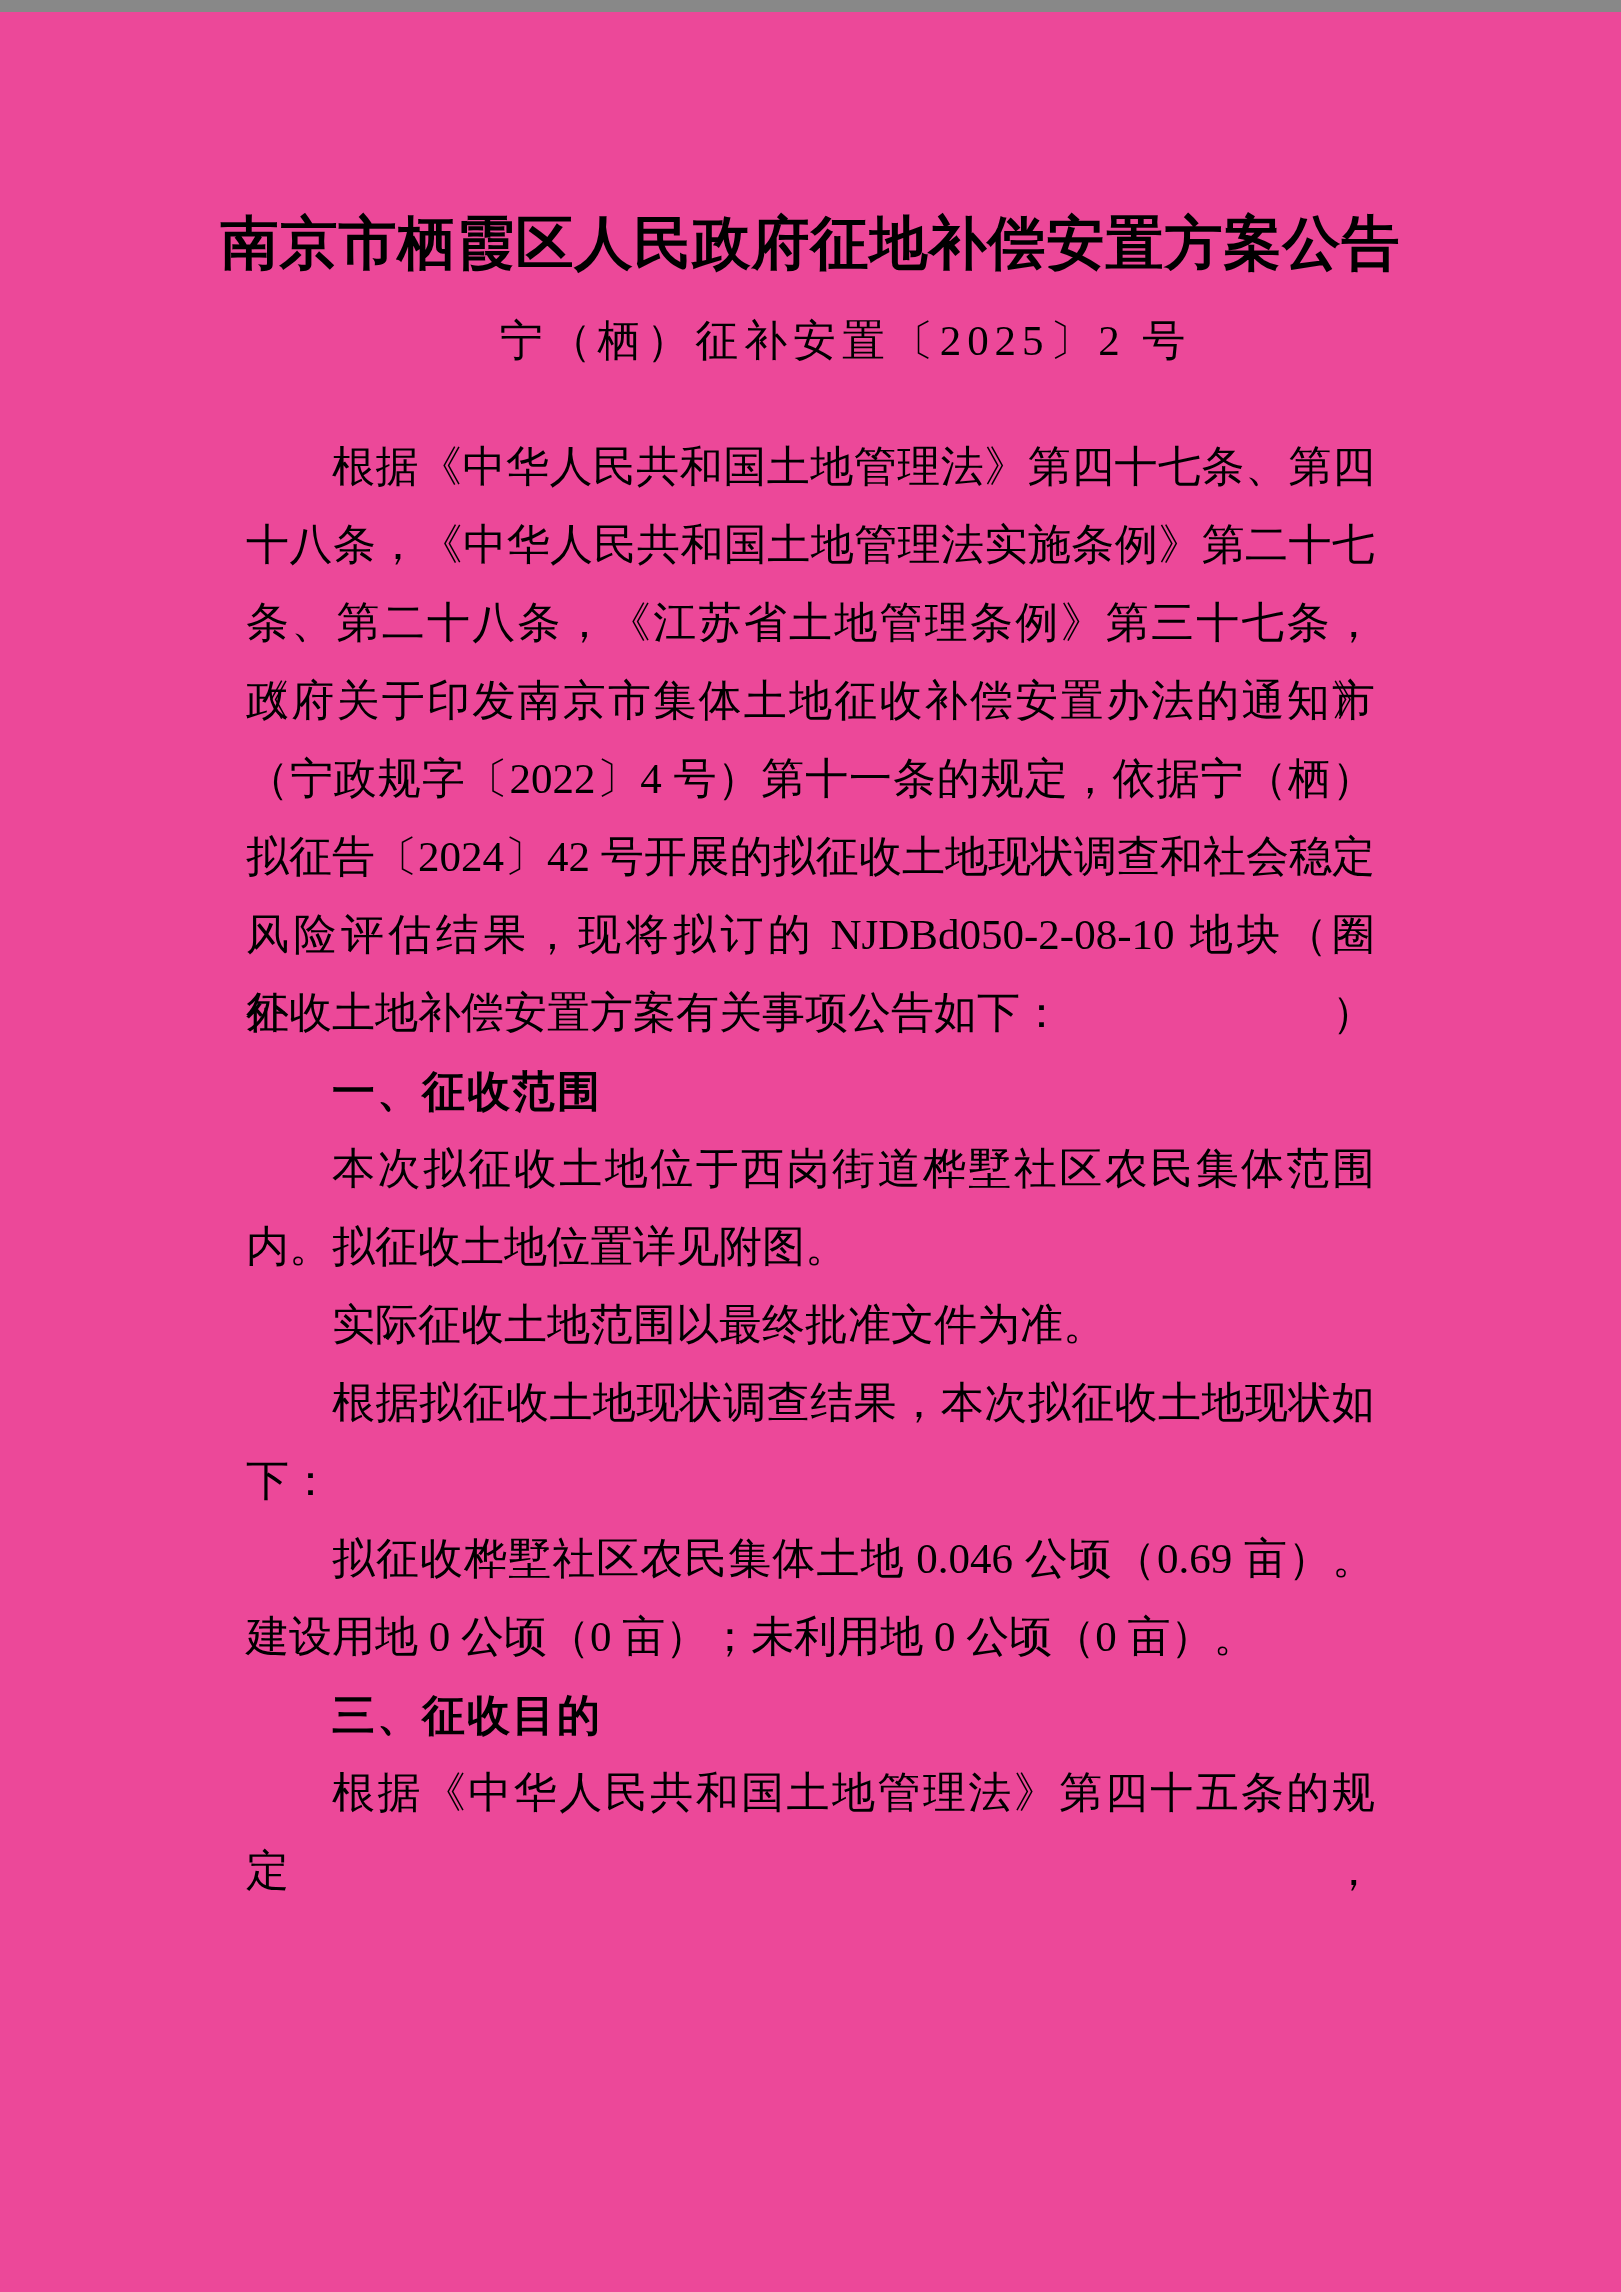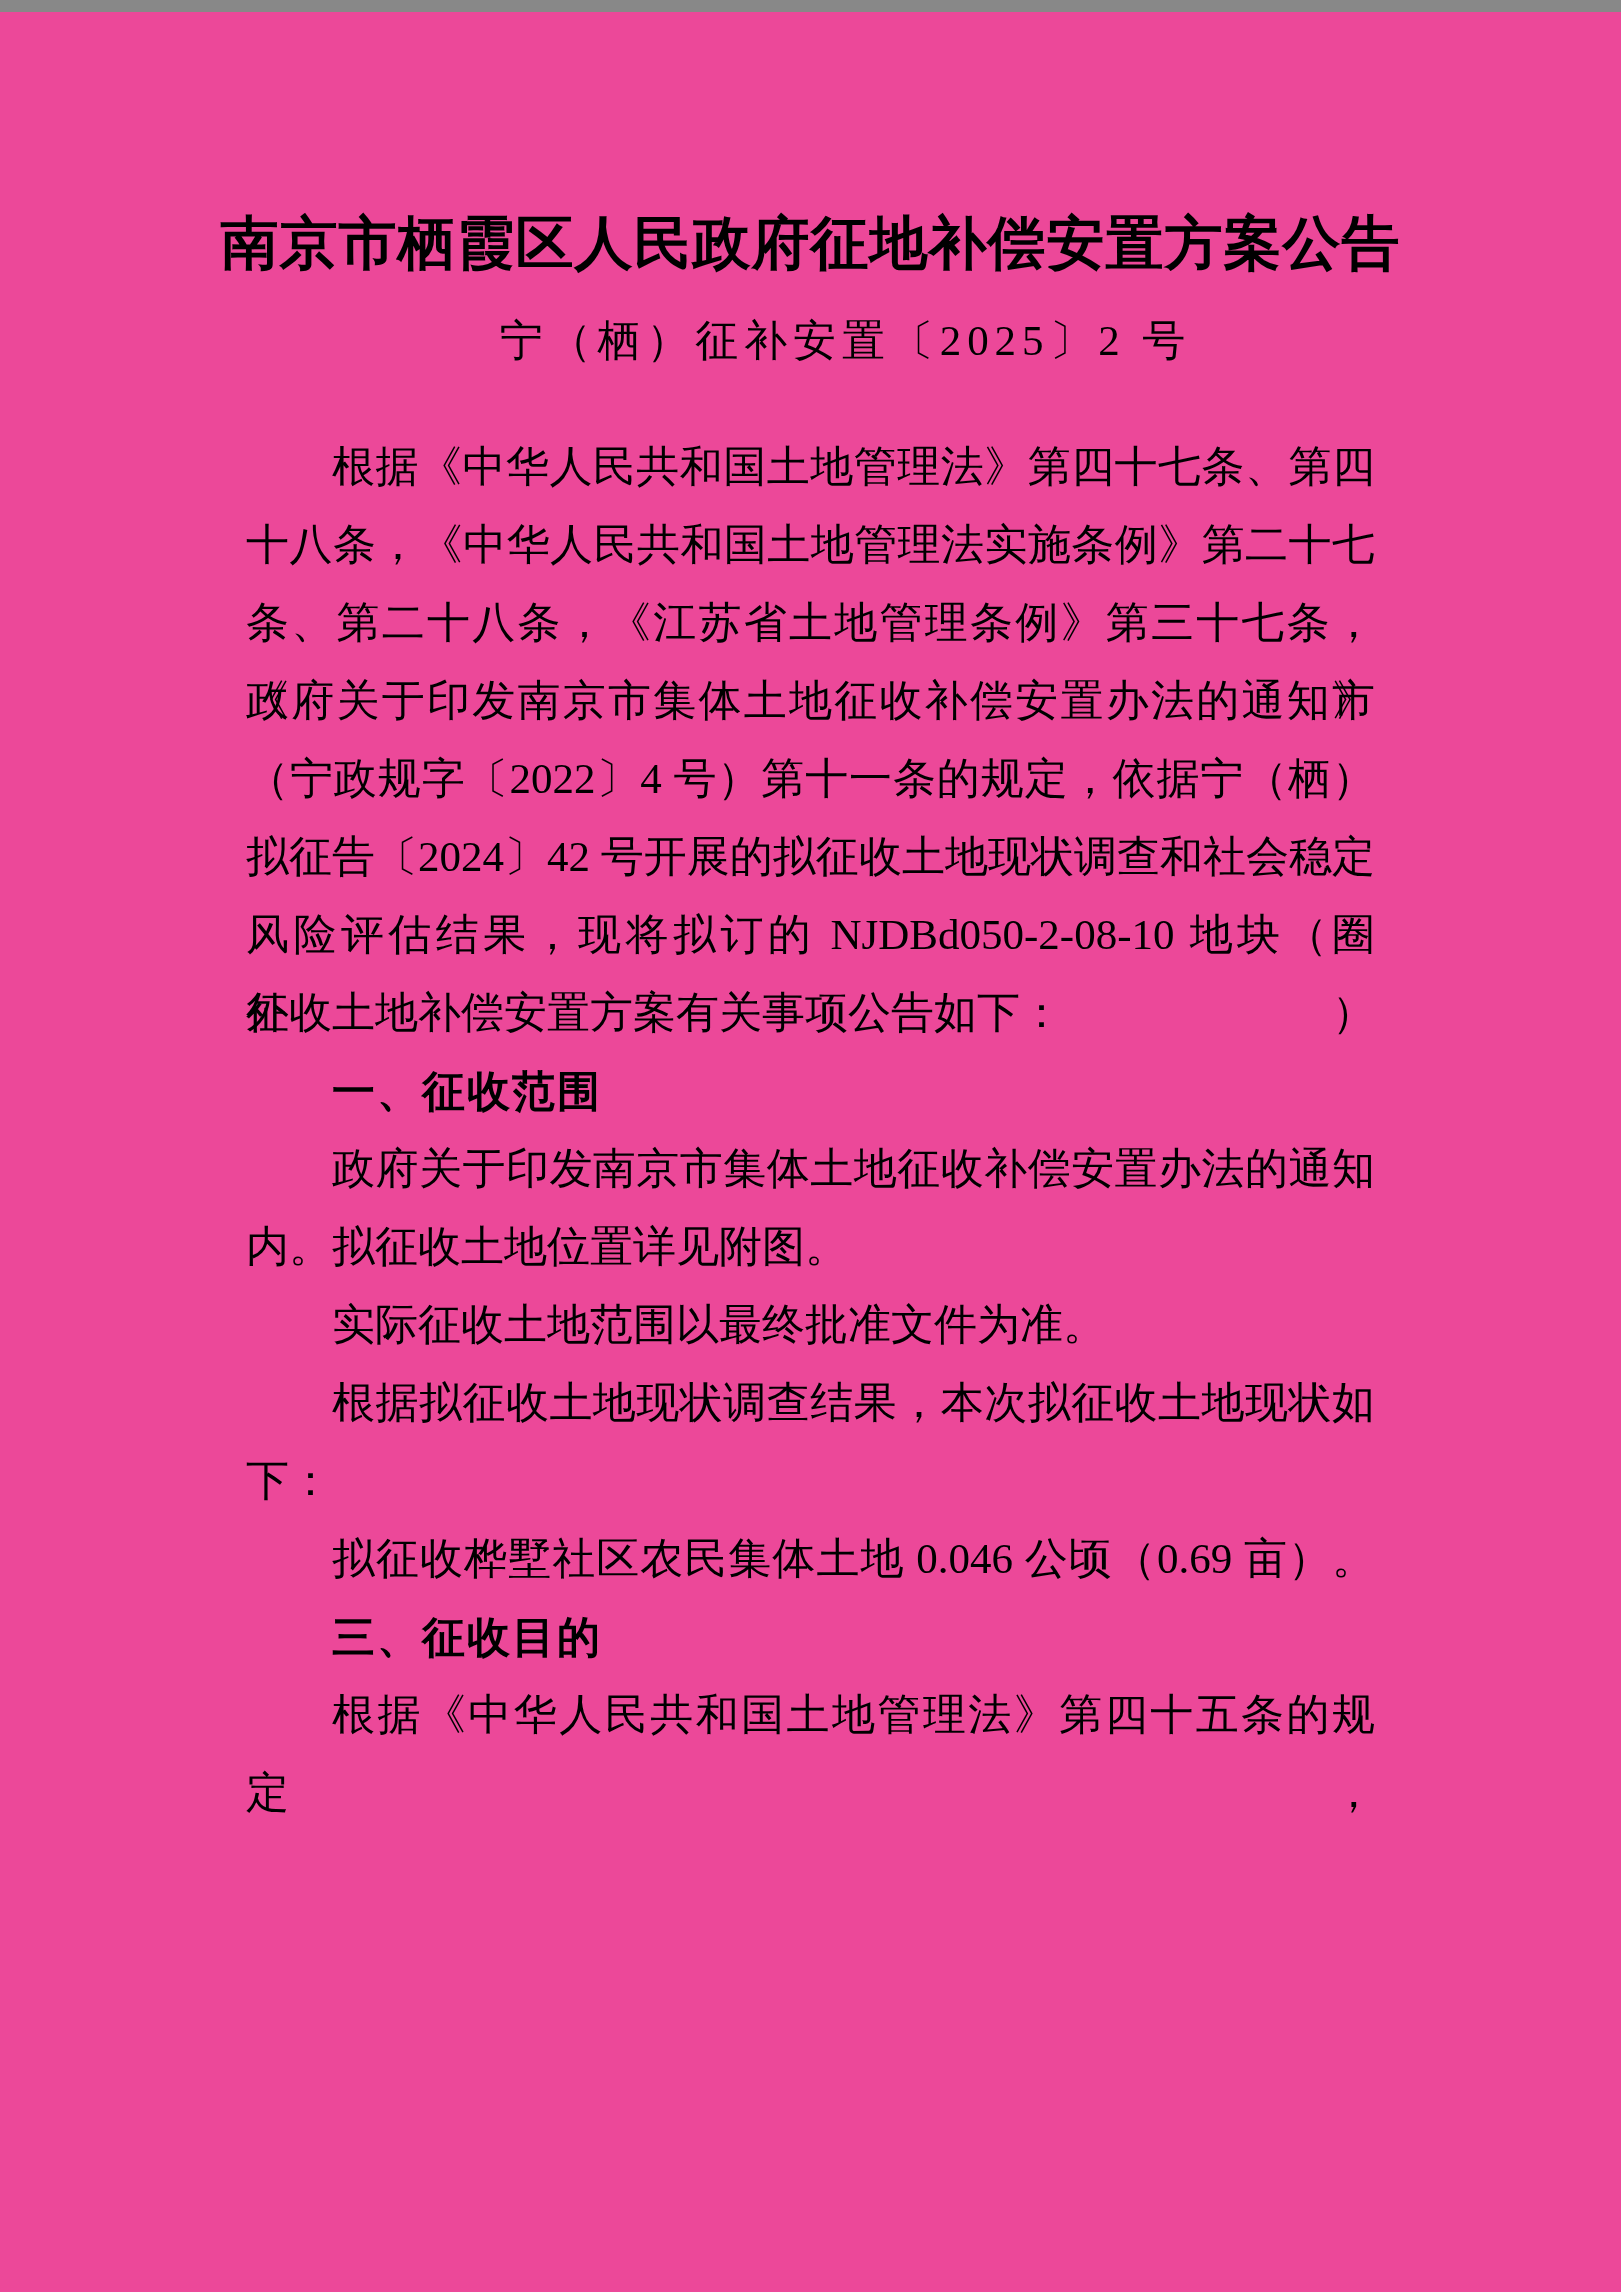--- a/index.html
+++ b/index.html
@@ -78,23 +78,24 @@
   <div class="doc-body">
       <div class="line indent justify">根据《中华人民共和国土地管理法》第四十七条、第四</div>
       <div class="line justify">十八条，《中华人民共和国土地管理法实施条例》第二十七</div>
       <div class="line justify">条、第二十八条，《江苏省土地管理条例》第三十七条，《市</div>
       <div class="line justify">政府关于印发南京市集体土地征收补偿安置办法的通知》</div>
       <div class="line justify">（宁政规字〔2022〕4 号）第十一条的规定，依据宁（栖）</div>
       <div class="line justify">拟征告〔2024〕42 号开展的拟征收土地现状调查和社会稳定</div>
       <div class="line justify">风险评估结果，现将拟订的 NJDBd050-2-08-10 地块（圈外）</div>
       <div class="line">征收土地补偿安置方案有关事项公告如下：</div>
       <div class="line indent heading">一、征收范围</div>
-      <div class="line indent justify">政府关于印发南京市集体土地征收补偿安置办法的通知</div>
+      <div class="line indent justify">本次拟征收土地位于西岗街道桦墅社区农民集体范围</div>
       <div class="line">内。拟征收土地位置详见附图。</div>
       <div class="line indent">实际征收土地范围以最终批准文件为准。</div>
       <div class="line indent justify">根据拟征收土地现状调查结果，本次拟征收土地现状如</div>
       <div class="line">下：</div>
       <div class="line indent justify">拟征收桦墅社区农民集体土地 0.046 公顷（0.69 亩）。</div>
+      <div class="line">建设用地 0 公顷（0 亩）；未利用地 0 公顷（0 亩）。</div>
       <div class="line indent heading">三、征收目的</div>
       <div class="line indent justify">根据《中华人民共和国土地管理法》第四十五条的规定，</div>
     </div>
 </div>
 
 
 </body></html>

